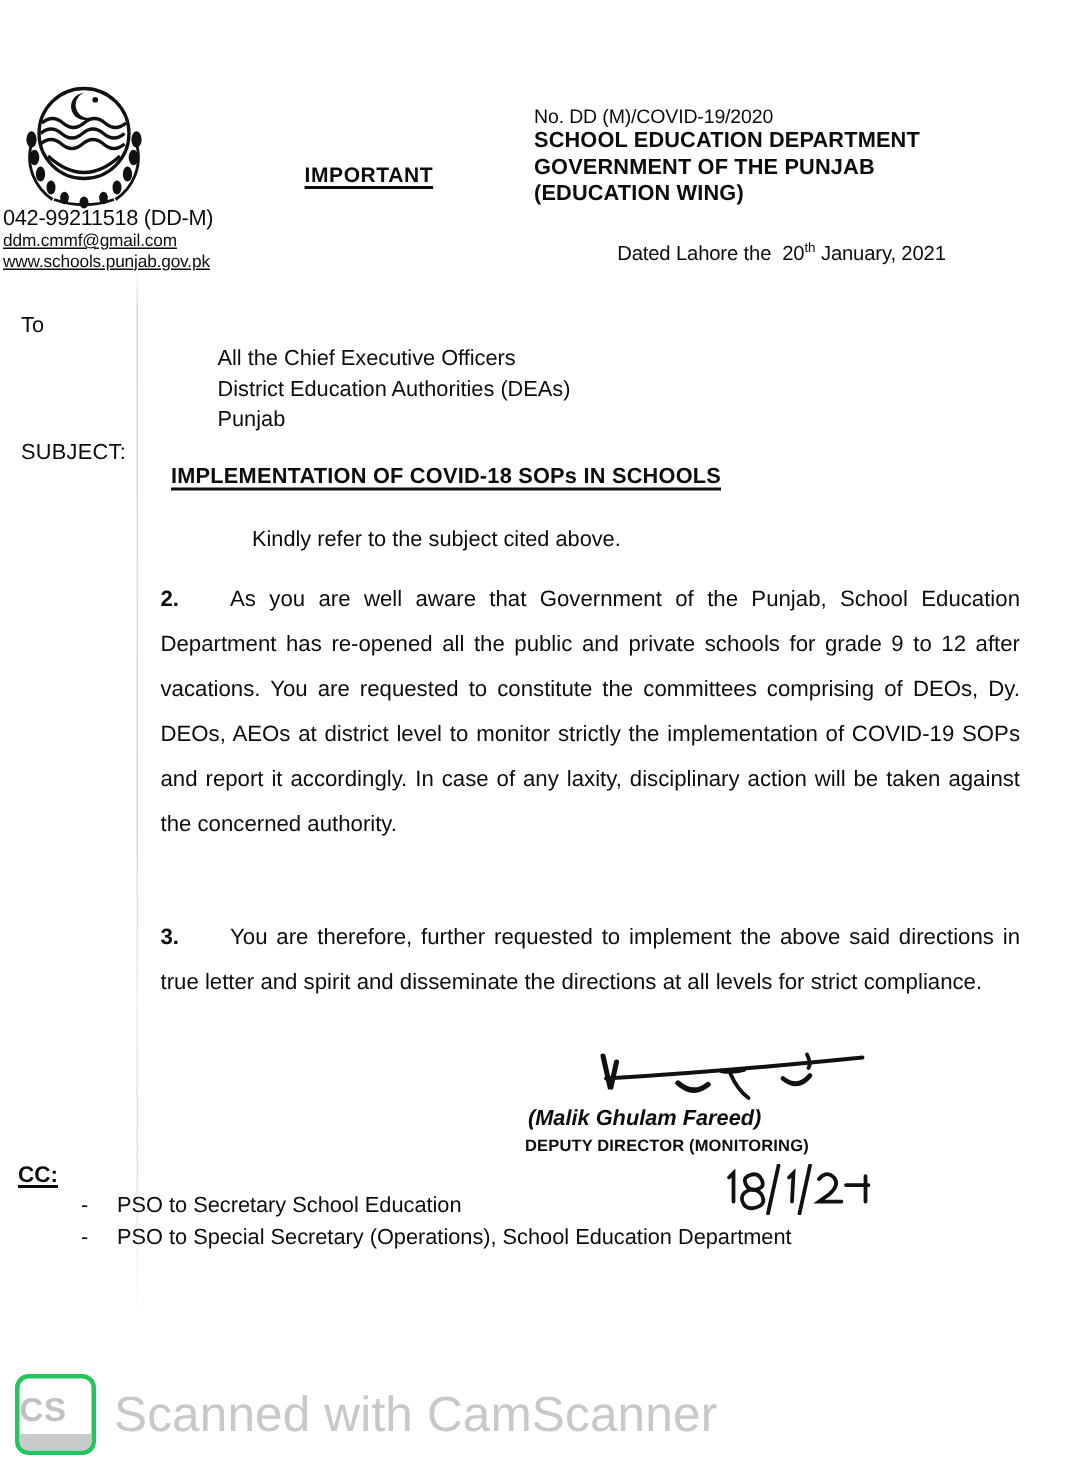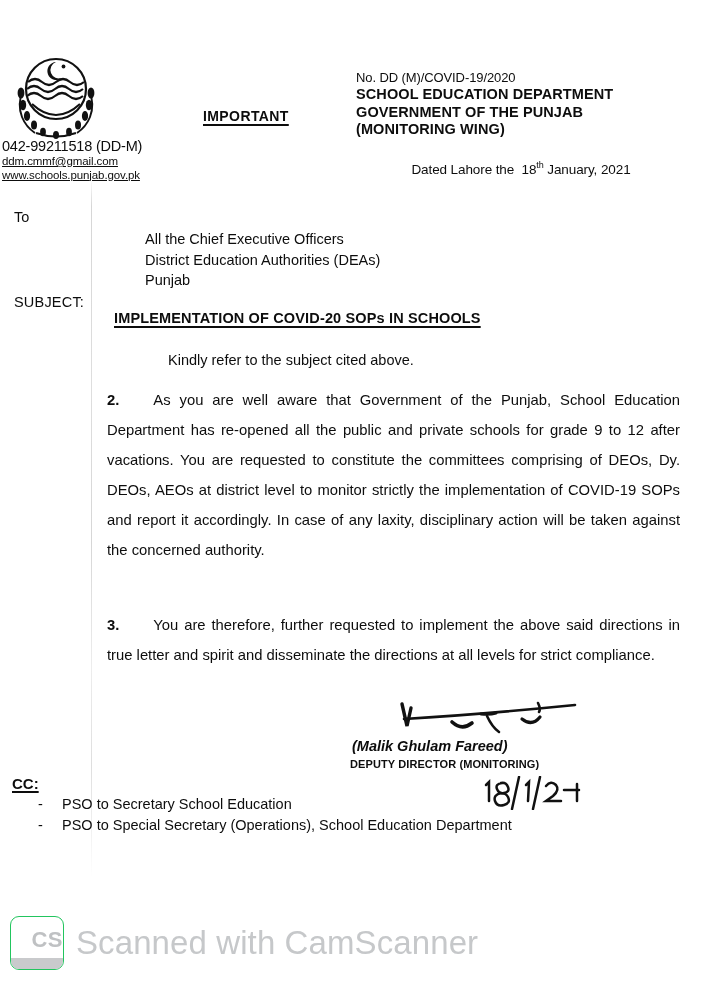--- a/index.html
+++ b/index.html
@@ -220,45 +220,46 @@
   .cc-list {
     position: absolute;
     left: 38px;
     top: 794px;
     width: 640px;
   }
   .cc-item {
     font-size: 14.5px;
     line-height: 21px;
     white-space: nowrap;
+    margin-left: 16px;
   }
   .cc-item .dash {
     display: inline-block;
     width: 24px;
   }
 
   
   .watermark {
     position: absolute;
     left: 10px;
     top: 916px;
     display: flex;
     align-items: center;
     gap: 12px;
   }
   .cs-badge {
     width: 54px;
     height: 54px;
     border-radius: 9px;
-    border: 1px solid #22c55e;
+    border: 3px solid #22c55e;
     box-sizing: border-box;
     position: relative;
     display: flex;
     align-items: center;
-    justify-content: flex-end;
+    justify-content: flex-start;
     overflow: hidden;
   }
   .cs-badge .cs-text {
     font-size: 22px;
     font-weight: bold;
     color: #bfc1c3;
     letter-spacing: 0.5px;
     margin-bottom: 6px;
   }
   .cs-badge .cs-bar {
@@ -321,38 +322,38 @@
     <div class="link">ddm.cmmf@gmail.com</div>
     <div class="link">www.schools.punjab.gov.pk</div>
   </div>
 
   <div class="important">IMPORTANT</div>
 
   <div class="header-right">
     <div class="refno">No. DD (M)/COVID-19/2020</div>
     <div class="org">SCHOOL EDUCATION DEPARTMENT</div>
     <div class="org">GOVERNMENT OF THE PUNJAB</div>
-    <div class="org">(MONITORING WING)</div>
+    <div class="org">(EDUCATION WING)</div>
   </div>
 
   <div class="dated">
     <span>Dated Lahore the</span>&nbsp;
-    <span>18</span><sup>th</sup>
+    <span>20</span><sup>th</sup>
     <span>January, 2021</span>
   </div>
 
   <div class="to-label">To</div>
   <div class="addressee">
     <div>All the Chief Executive Officers</div>
     <div>District Education Authorities (DEAs)</div>
     <div>Punjab</div>
   </div>
 
   <div class="subject-label">SUBJECT:</div>
-  <div class="subject-text">IMPLEMENTATION OF COVID-20 SOPs IN SCHOOLS</div>
+  <div class="subject-text">IMPLEMENTATION OF COVID-18 SOPs IN SCHOOLS</div>
 
   <div class="lead">Kindly refer to the subject cited above.</div>
 
   <div class="para p2">
     <span class="num">2.</span><span>As you are well aware that Government of the Punjab, School Education Department has re-opened all the public and private schools for grade 9 to 12 after vacations. You are requested to constitute the committees comprising of DEOs, Dy. DEOs, AEOs at district level to monitor strictly the implementation of COVID-19 SOPs and report it accordingly. In case of any laxity, disciplinary action will be taken against the concerned authority.</span>
   </div>
 
   <div class="para p3">
     <span class="num">3.</span><span>You are therefore, further requested to implement the above said directions in true letter and spirit and disseminate the directions at all levels for strict compliance.</span>
   </div>

